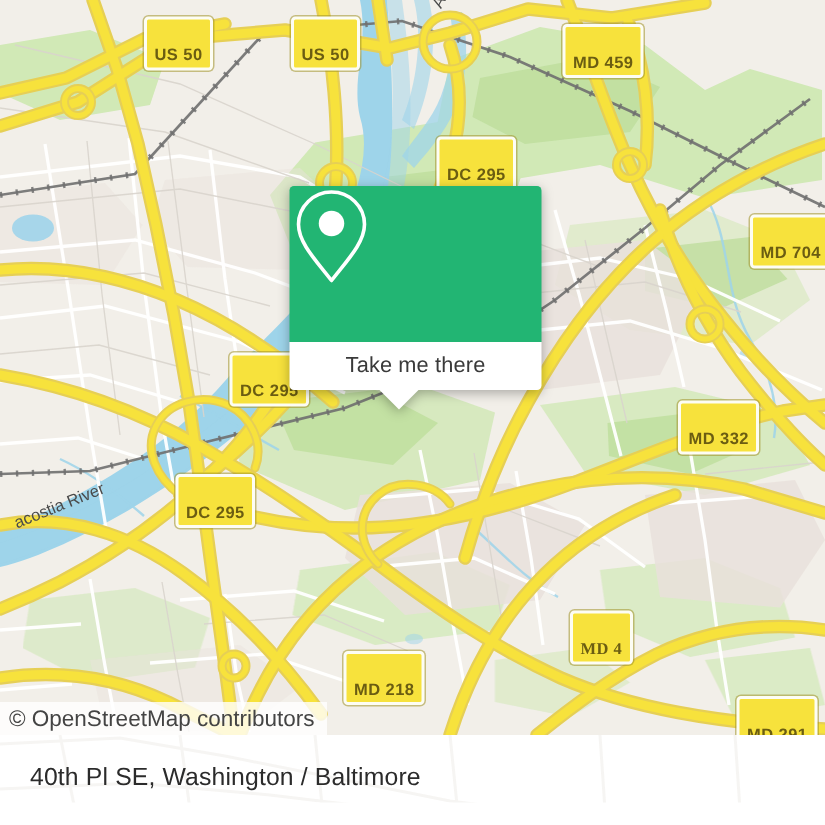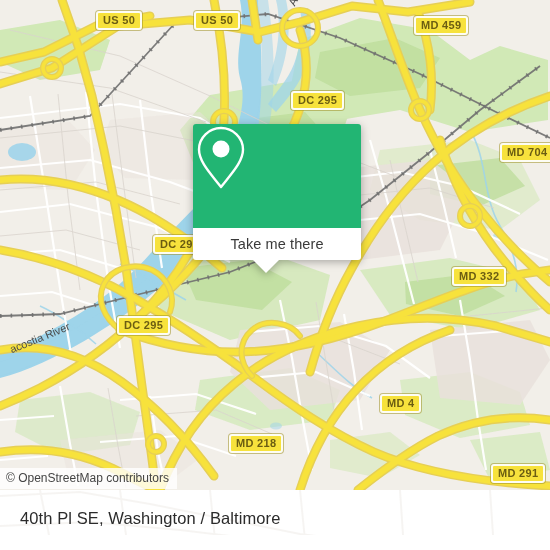--- a/index.html
+++ b/index.html
@@ -17,21 +17,21 @@
   
   .shield{
     position:absolute;
     background:#f7e23c;
     border:2px solid #fdfdf4;
     border-radius:3px;
     color:#6b5d12;
     font-size:11px;
     font-weight:bold;
     letter-spacing:.3px;
-    padding:1px 5px 2px 5px;
+    padding:18px 5px 2px 5px;
     line-height:12px;
     white-space:nowrap;
     box-shadow:0 0 0 1px rgba(160,145,40,.55);
     font-family:"Liberation Sans","DejaVu Sans",sans-serif;
   }
 
   
   .waterlbl{
     position:absolute;color:#4a4a4a;font-size:11px;white-space:nowrap;
     font-family:"Liberation Sans","DejaVu Sans",sans-serif;
@@ -63,21 +63,21 @@
     border-left:13px solid transparent;
     border-right:13px solid transparent;
     border-top:13px solid #ffffff;
   }
 
   
   #attribution{
     position:absolute;left:0;top:468px;
     background:rgba(255,255,255,.80);
     color:#444;
-    font-size:12px;
+    font-size:15px;
     padding:3px 8px 4px 6px;
     font-family:"Liberation Sans","DejaVu Sans",sans-serif;
     white-space:nowrap;
   }
 
   
   #bottombar{
     position:absolute;left:0;top:490px;width:550px;height:45px;
     background:#ffffff;overflow:hidden;
   }
@@ -280,27 +280,27 @@
           <circle cx="420" cy="110" r="9"></circle>
           <path d="M252,376 C238,362 238,342 252,330 C266,318 290,322 300,336"></path>
           <circle cx="156" cy="444" r="8"></circle>
         </g>
       </g>
     </svg>
 
     <div id="shield-layer">
         <div class="shield" style="left: 96px; top: 11px;">US 50</div>
         <div class="shield" style="left: 194px; top: 11px;">US 50</div>
-        <div class="shield" style="left: 375px; top: 16px; margin-left: 39px;">MD 459</div>
+        <div class="shield" style="left: 375px; top: 16px;">MD 459</div>
         <div class="shield" style="left: 291px; top: 91px;">DC 295</div>
         <div class="shield" style="left: 500px; top: 143px;">MD 704</div>
         <div class="shield" style="left: 153px; top: 235px;">DC 295</div>
         <div class="shield" style="left: 452px; top: 257px; margin-top: 10px;">MD 332</div>
         <div class="shield" style="left: 117px; top: 316px;">DC 295</div>
-        <div class="shield" style="left: 380px; top: 394px;">MD 4</div>
+        <div class="shield" style="left: 380px; top: 407px; font-family: Liberation Serif, serif;">MD 4</div>
         <div class="shield" style="left: 229px; top: 434px;">MD 218</div>
         <div class="shield" style="left: 491px; top: 464px;">MD 291</div>
       </div>
 
     <div id="water-layer">
         <div class="waterlbl" style="left: 286px; top: 2px; transform: rotate(-62deg); transform-origin: left top;">Anacostia</div>
         <div class="waterlbl" style="left: 8px; top: 344px; transform: rotate(-22deg); transform-origin: left top;">acostia River</div>
       </div>
 
     <div id="popup">

